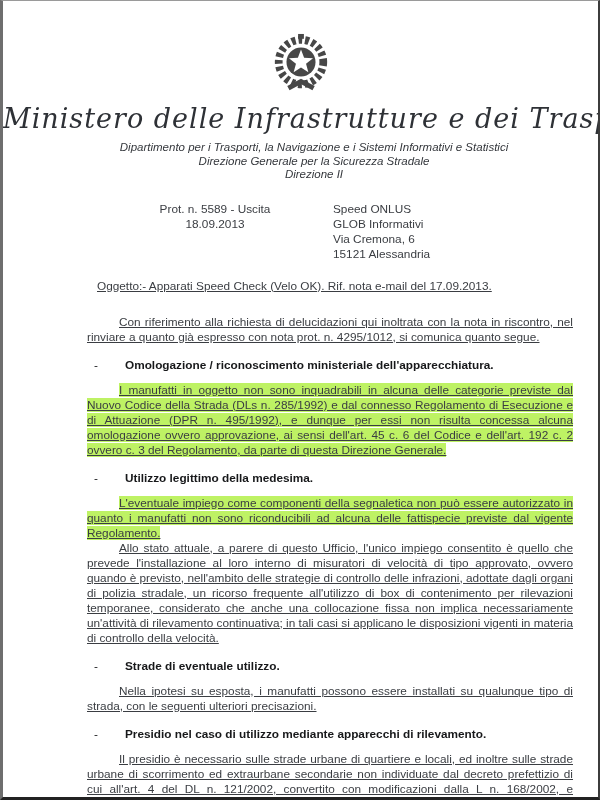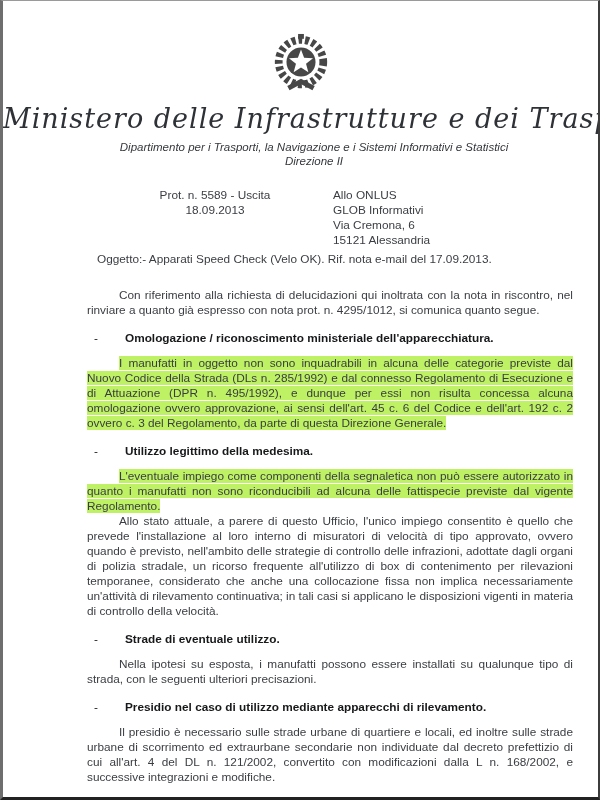--- a/index.html
+++ b/index.html
@@ -39,28 +39,29 @@
 
   .meta-row {
     display: flex;
     margin-top: 20px;
     font-size: 11.8px;
     line-height: 15px;
   }
   .meta-left { width: 246px; padding-left: 10px; box-sizing: border-box; text-align: center; }
   .meta-right { }
 
-  .subject { margin-top: 4px; padding-left: 10px; font-size: 11.8px; }
+  .subject { margin-top: 17px; padding-left: 10px; font-size: 11.8px; text-decoration: underline; }
 
   .para {
     margin: 0;
     font-size: 11.8px;
     line-height: 15px;
     text-align: justify;
     text-indent: 32px;
+    text-decoration: underline;
   }
   .para.intro { margin-top: 22px; }
   .hl { background: #bef264; }
 
   .section-heading {
     display: flex;
     margin: 13px 0 10px 0;
     font-size: 11.8px;
     line-height: 15px;
     font-weight: bold;
@@ -77,33 +78,34 @@
       <rect x="29" y="1" width="6" height="5" fill="#474747"></rect>
       <circle cx="32" cy="30" r="23" fill="none" stroke="#474747" stroke-width="8" stroke-dasharray="4 3"></circle>
       <circle cx="32" cy="30" r="15" fill="#474747"></circle>
       <polygon points="32,17 35.2,25.6 44.4,26 37.2,31.7 39.6,40.5 32,35.5 24.4,40.5 26.8,31.7 19.6,26 28.8,25.6" fill="#ffffff"></polygon>
       <path d="M19 57 L32 50 L45 57" stroke="#474747" stroke-width="5" fill="none"></path>
     </svg>
   </span>
   <div class="ministry-title">Ministero delle Infrastrutture e dei Trasporti</div>
   <div class="dept-block">
     <div class="dept-line">Dipartimento per i Trasporti, la Navigazione e i Sistemi Informativi e Statistici</div>
+    <div class="dept-line">Direzione Generale per la Sicurezza Stradale</div>
     <div class="dept-line">Direzione II</div>
   </div>
 </div>
 
 <div class="content">
 
   <div class="meta-row">
     <div class="meta-left">
       <div>Prot. n. 5589 - Uscita</div>
       <div>18.09.2013</div>
     </div>
     <div class="meta-right">
-      <div>Allo ONLUS</div>
+      <div>Speed ONLUS</div>
       <div>GLOB Informativi</div>
       <div>Via Cremona, 6</div>
       <div>15121  Alessandria</div>
     </div>
   </div>
 
   <div class="subject">Oggetto:- Apparati Speed Check (Velo OK). Rif. nota e-mail del 17.09.2013.</div>
 
   <p class="para intro"><span>Con riferimento alla richiesta di delucidazioni qui inoltrata con la nota in riscontro, nel rinviare a quanto già espresso con nota prot. n. 4295/1012, si comunica quanto segue.</span></p>
 

